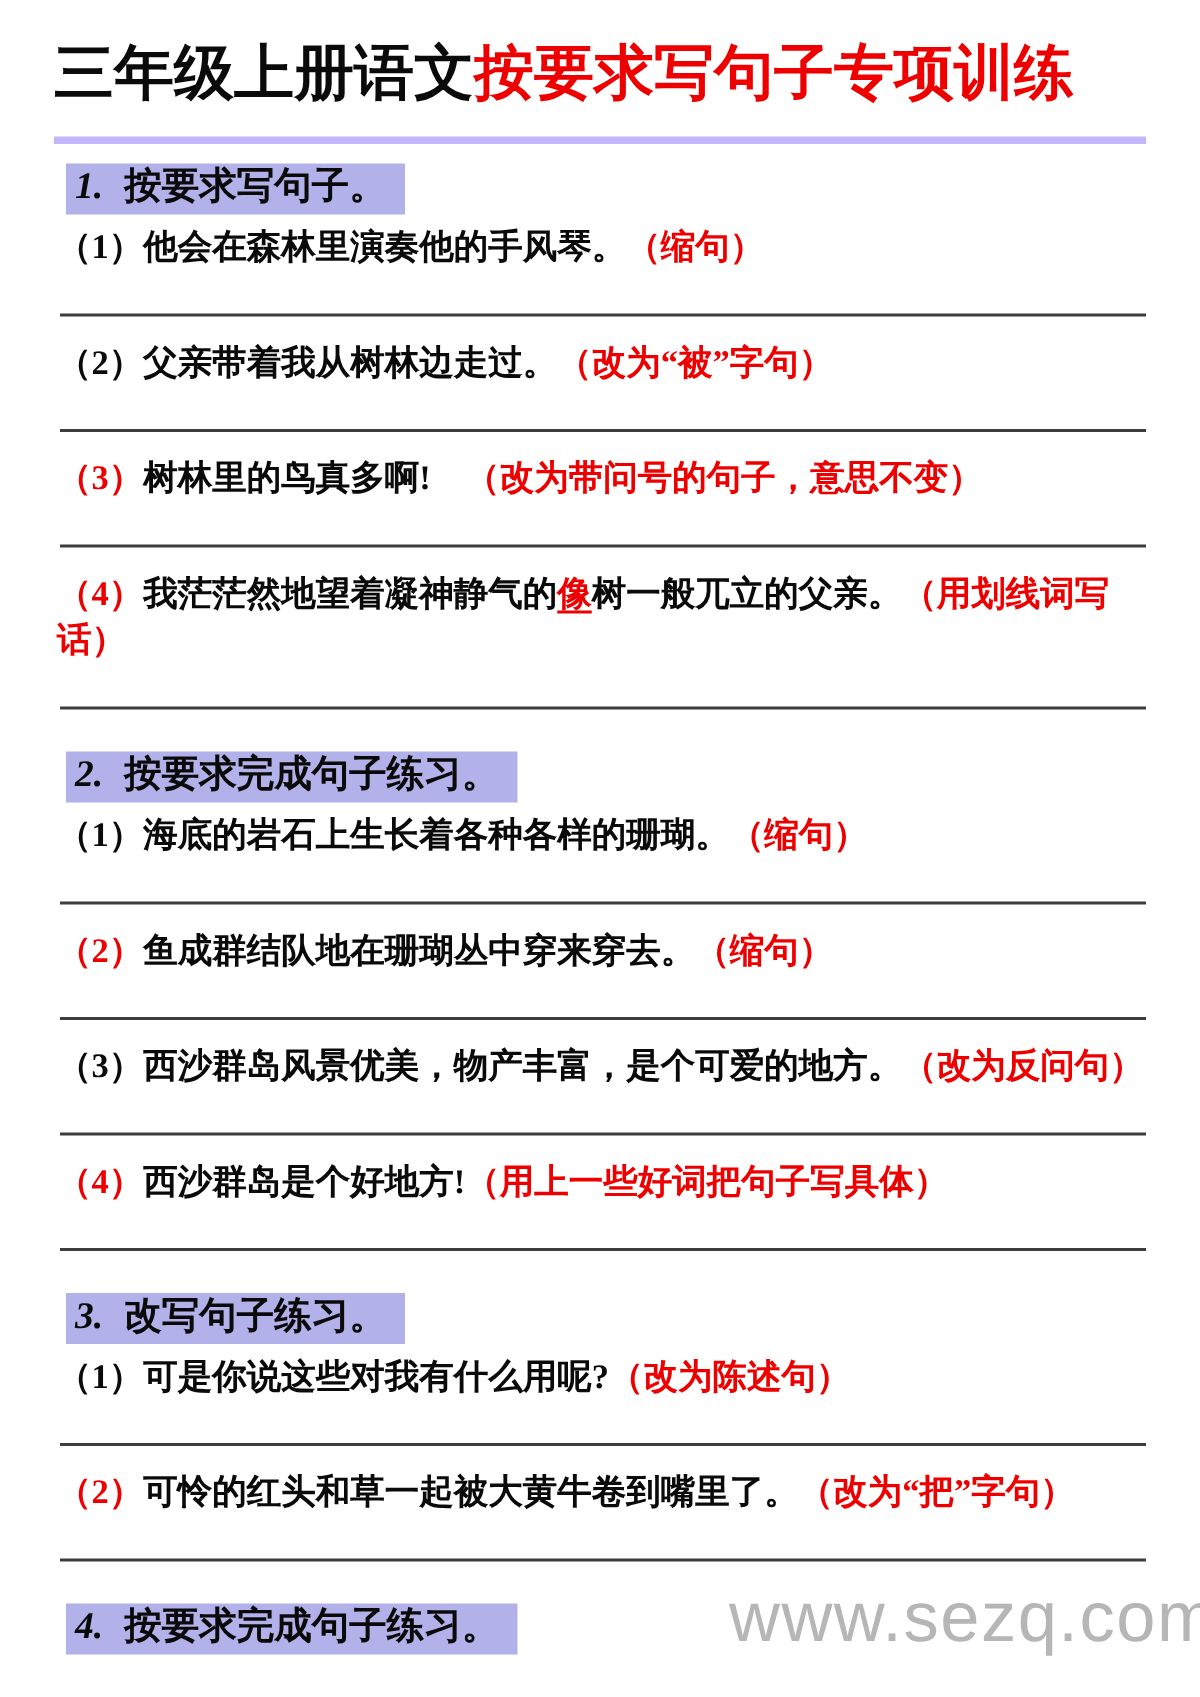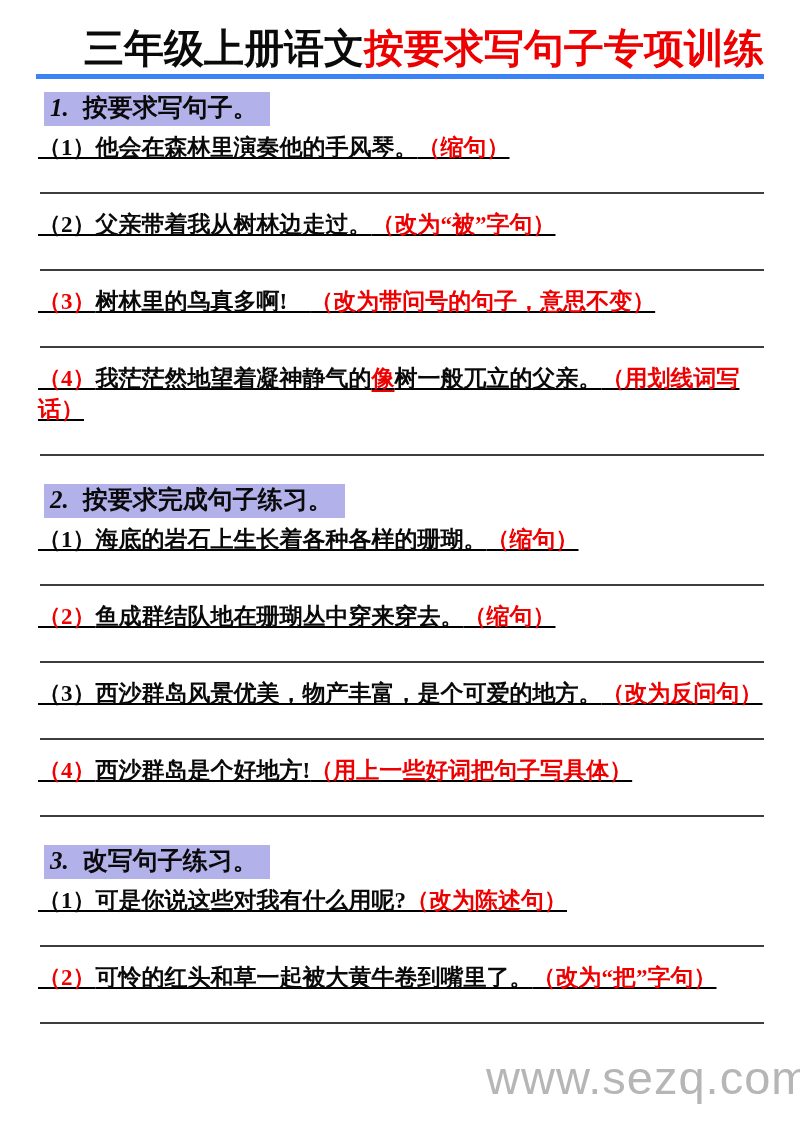--- a/index.html
+++ b/index.html
@@ -15,36 +15,36 @@
     font-family:"Liberation Serif", serif;
   }
   .page{position:relative;width:800px;height:1131px;}
   .watermark{
     position:absolute;left:486px;top:1050px;z-index:0;
     font-family:"Liberation Sans", sans-serif;
     font-size:47px;color:var(--wm);white-space:nowrap;letter-spacing:1px;
   }
   .content{position:relative;z-index:1;}
   .title{
-    margin:0 36px;padding-top:24px;padding-bottom:1px;
-    border-bottom:5px solid #3b82f6;
-    text-align:right;font-weight:bold;font-size:40px;line-height:49px;
+    margin:0 36px;padding-top:24px;padding-bottom:18px;
+    border-bottom:5px solid #c4b5fd;
+    text-align:left;font-weight:bold;font-size:40px;line-height:49px;
     white-space:nowrap;
   }
   .title .t-black{color:var(--ink);}
   .title .t-red{color:var(--red);}
   .section-heading{
     display:inline-block;margin:13px 0 0 44px;padding:1px 12px 3px 6px;
     background:var(--hl);
     font-size:25px;line-height:30px;font-weight:bold;color:var(--ink);
   }
   .section-heading .num{font-style:italic;margin-right:14px;}
   .item{
     margin:6px 28px 0 38px;
-    font-size:23px;line-height:31px;font-weight:600;text-decoration:underline;
+    font-size:23px;line-height:31px;font-weight:600;
   }
   .seg-black{color:var(--ink);}
   .seg-red{color:var(--red);}
   .seg-red-underline{
     color:var(--red);
     text-decoration:underline;
     text-decoration-color:var(--red);
     text-decoration-thickness:2px;
     text-underline-offset:4px;
   }
@@ -61,16 +61,16 @@
 
   <div class="content">
     <div class="title">
       <span class="t-black">三年级上册语文</span><span class="t-red">按要求写句子专项训练</span>
     </div>
 
     <main id="sections">
         <section><div class="section-heading"><span class="num">1.</span><span>按要求写句子。</span></div><div class="item"><span class="seg-black">（1）他会在森林里演奏他的手风琴。</span><span class="seg-red">（缩句）</span></div><div class="answer-line"></div><div class="item"><span class="seg-black">（2）父亲带着我从树林边走过。</span><span class="seg-red">（改为“被”字句）</span></div><div class="answer-line"></div><div class="item"><span class="seg-red">（3）</span><span class="seg-black">树林里的鸟真多啊!　</span><span class="seg-red">（改为带问号的句子，意思不变）</span></div><div class="answer-line"></div><div class="item"><span class="seg-red">（4）</span><span class="seg-black">我茫茫然地望着凝神静气的</span><span class="seg-red-underline">像</span><span class="seg-black">树一般兀立的父亲。</span><span class="seg-red">（用划线词写话）</span></div><div class="answer-line"></div></section>
         <section><div class="section-heading"><span class="num">2.</span><span>按要求完成句子练习。</span></div><div class="item"><span class="seg-black">（1）海底的岩石上生长着各种各样的珊瑚。</span><span class="seg-red">（缩句）</span></div><div class="answer-line"></div><div class="item"><span class="seg-red">（2）</span><span class="seg-black">鱼成群结队地在珊瑚丛中穿来穿去。</span><span class="seg-red">（缩句）</span></div><div class="answer-line"></div><div class="item"><span class="seg-black">（3）西沙群岛风景优美，物产丰富，是个可爱的地方。</span><span class="seg-red">（改为反问句）</span></div><div class="answer-line"></div><div class="item"><span class="seg-red">（4）</span><span class="seg-black">西沙群岛是个好地方!</span><span class="seg-red">（用上一些好词把句子写具体）</span></div><div class="answer-line"></div></section>
         <section><div class="section-heading"><span class="num">3.</span><span>改写句子练习。</span></div><div class="item"><span class="seg-black">（1）可是你说这些对我有什么用呢?</span><span class="seg-red">（改为陈述句）</span></div><div class="answer-line"></div><div class="item"><span class="seg-red">（2）</span><span class="seg-black">可怜的红头和草一起被大黄牛卷到嘴里了。</span><span class="seg-red">（改为“把”字句）</span></div><div class="answer-line"></div></section>
-        <section></section>
+        <section><div class="section-heading"><span class="num">4.</span><span>按要求完成句子练习。</span></div></section>
       </main>
   </div>
 </div>
 
 </body></html>

